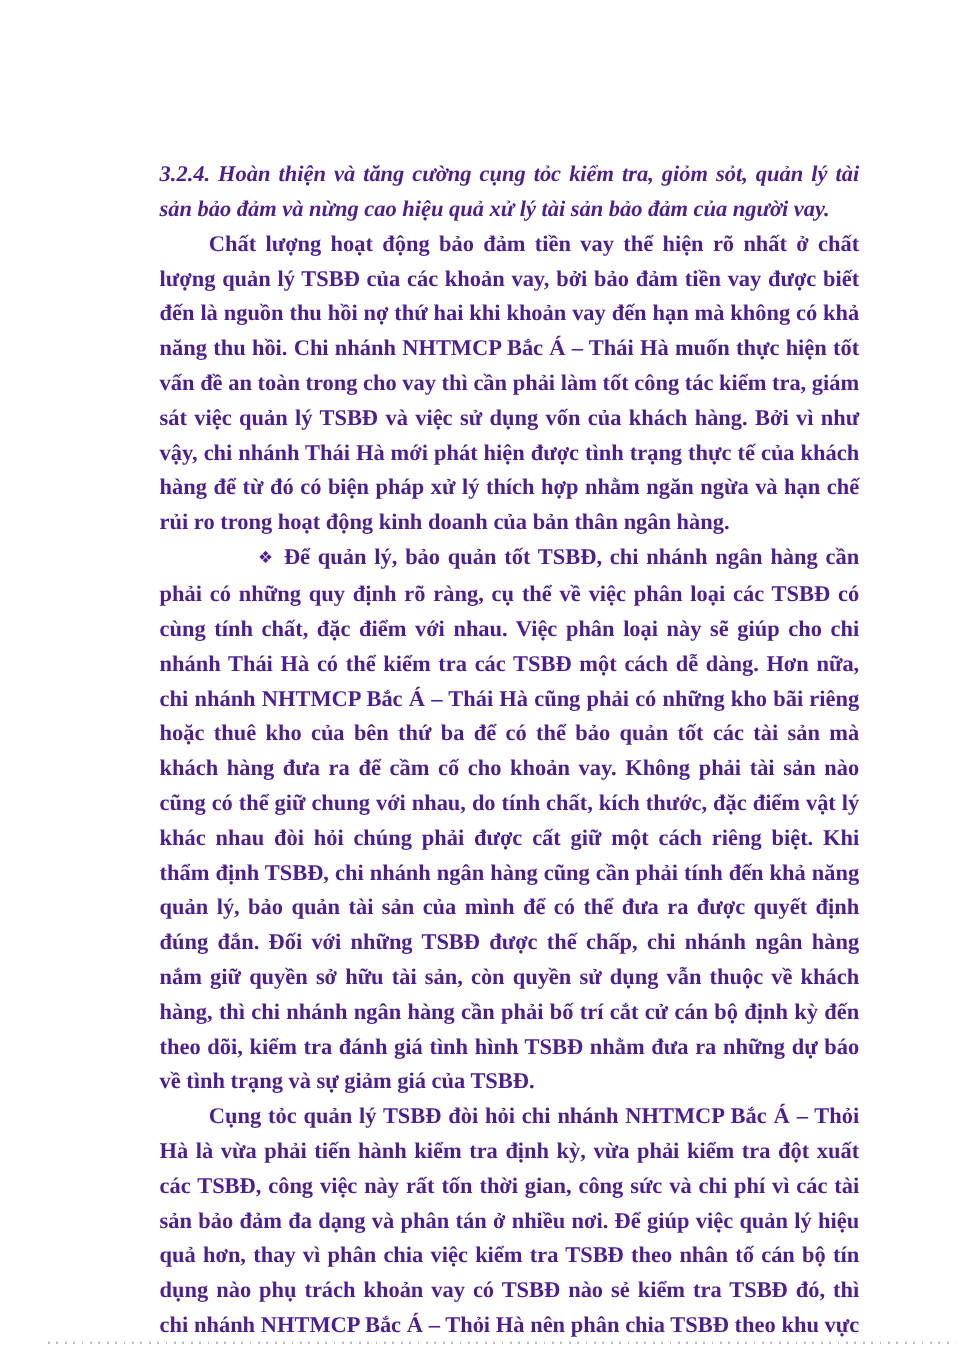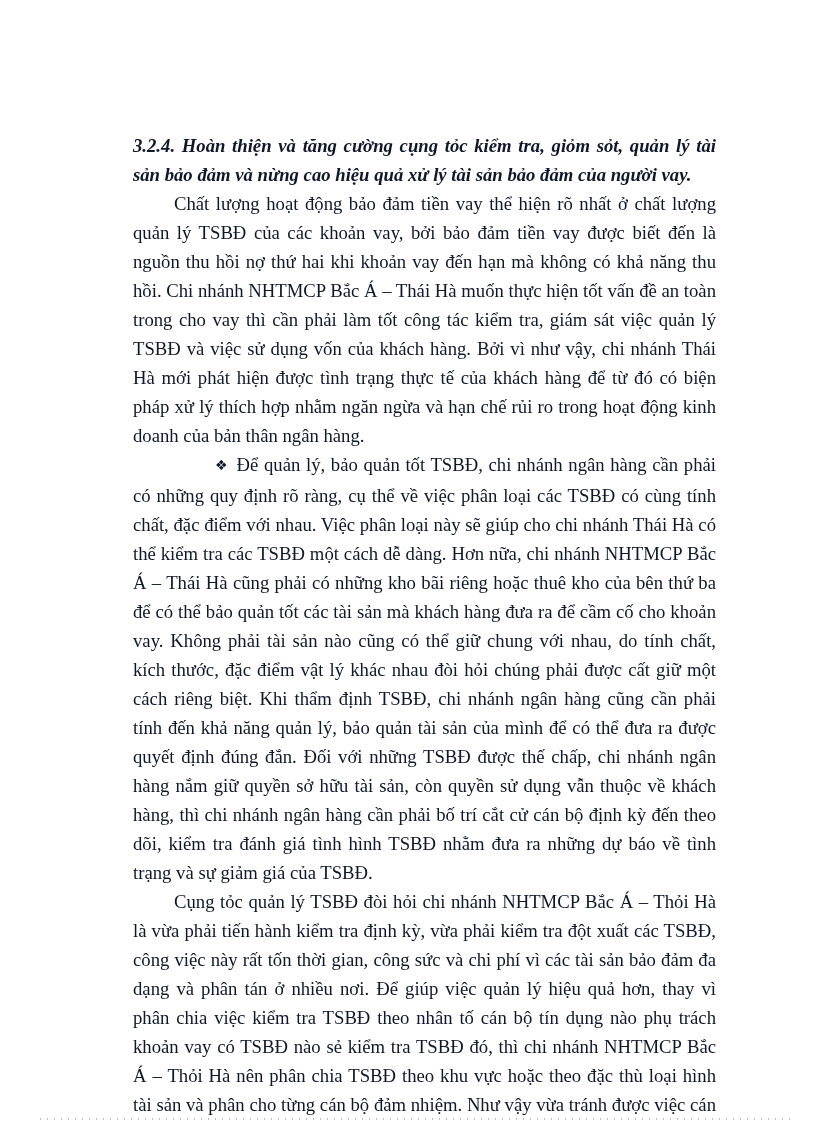--- a/index.html
+++ b/index.html
@@ -7,21 +7,21 @@
     padding: 0;
     background: #ffffff;
   }
   .page {
     position: relative;
     width: 800px;
     height: 1123px;
     background: #ffffff;
     overflow: hidden;
     font-family: "Liberation Serif", "DejaVu Serif", serif;
-    color: #0f172a;
+    color: #4c1d95;
   }
   .content {
     position: absolute;
     left: 133px;
     top: 131px;
     width: 583px;
     font-size: 18.7px;
     line-height: 29px;
     text-align: justify;
   }
@@ -30,20 +30,21 @@
     font-size: 18.7px;
     line-height: 29px;
     font-weight: bold;
     font-style: italic;
     text-align: justify;
   }
   .para {
     margin: 0;
     text-indent: 41px;
     text-align: justify;
+    font-weight: bold;
   }
   .bullet {
     display: inline-block;
     font-style: normal;
     font-family: "DejaVu Sans", sans-serif;
     font-size: 14px;
     margin-right: 9px;
     transform: translateY(-1px);
   }
   .page-break-dots {

